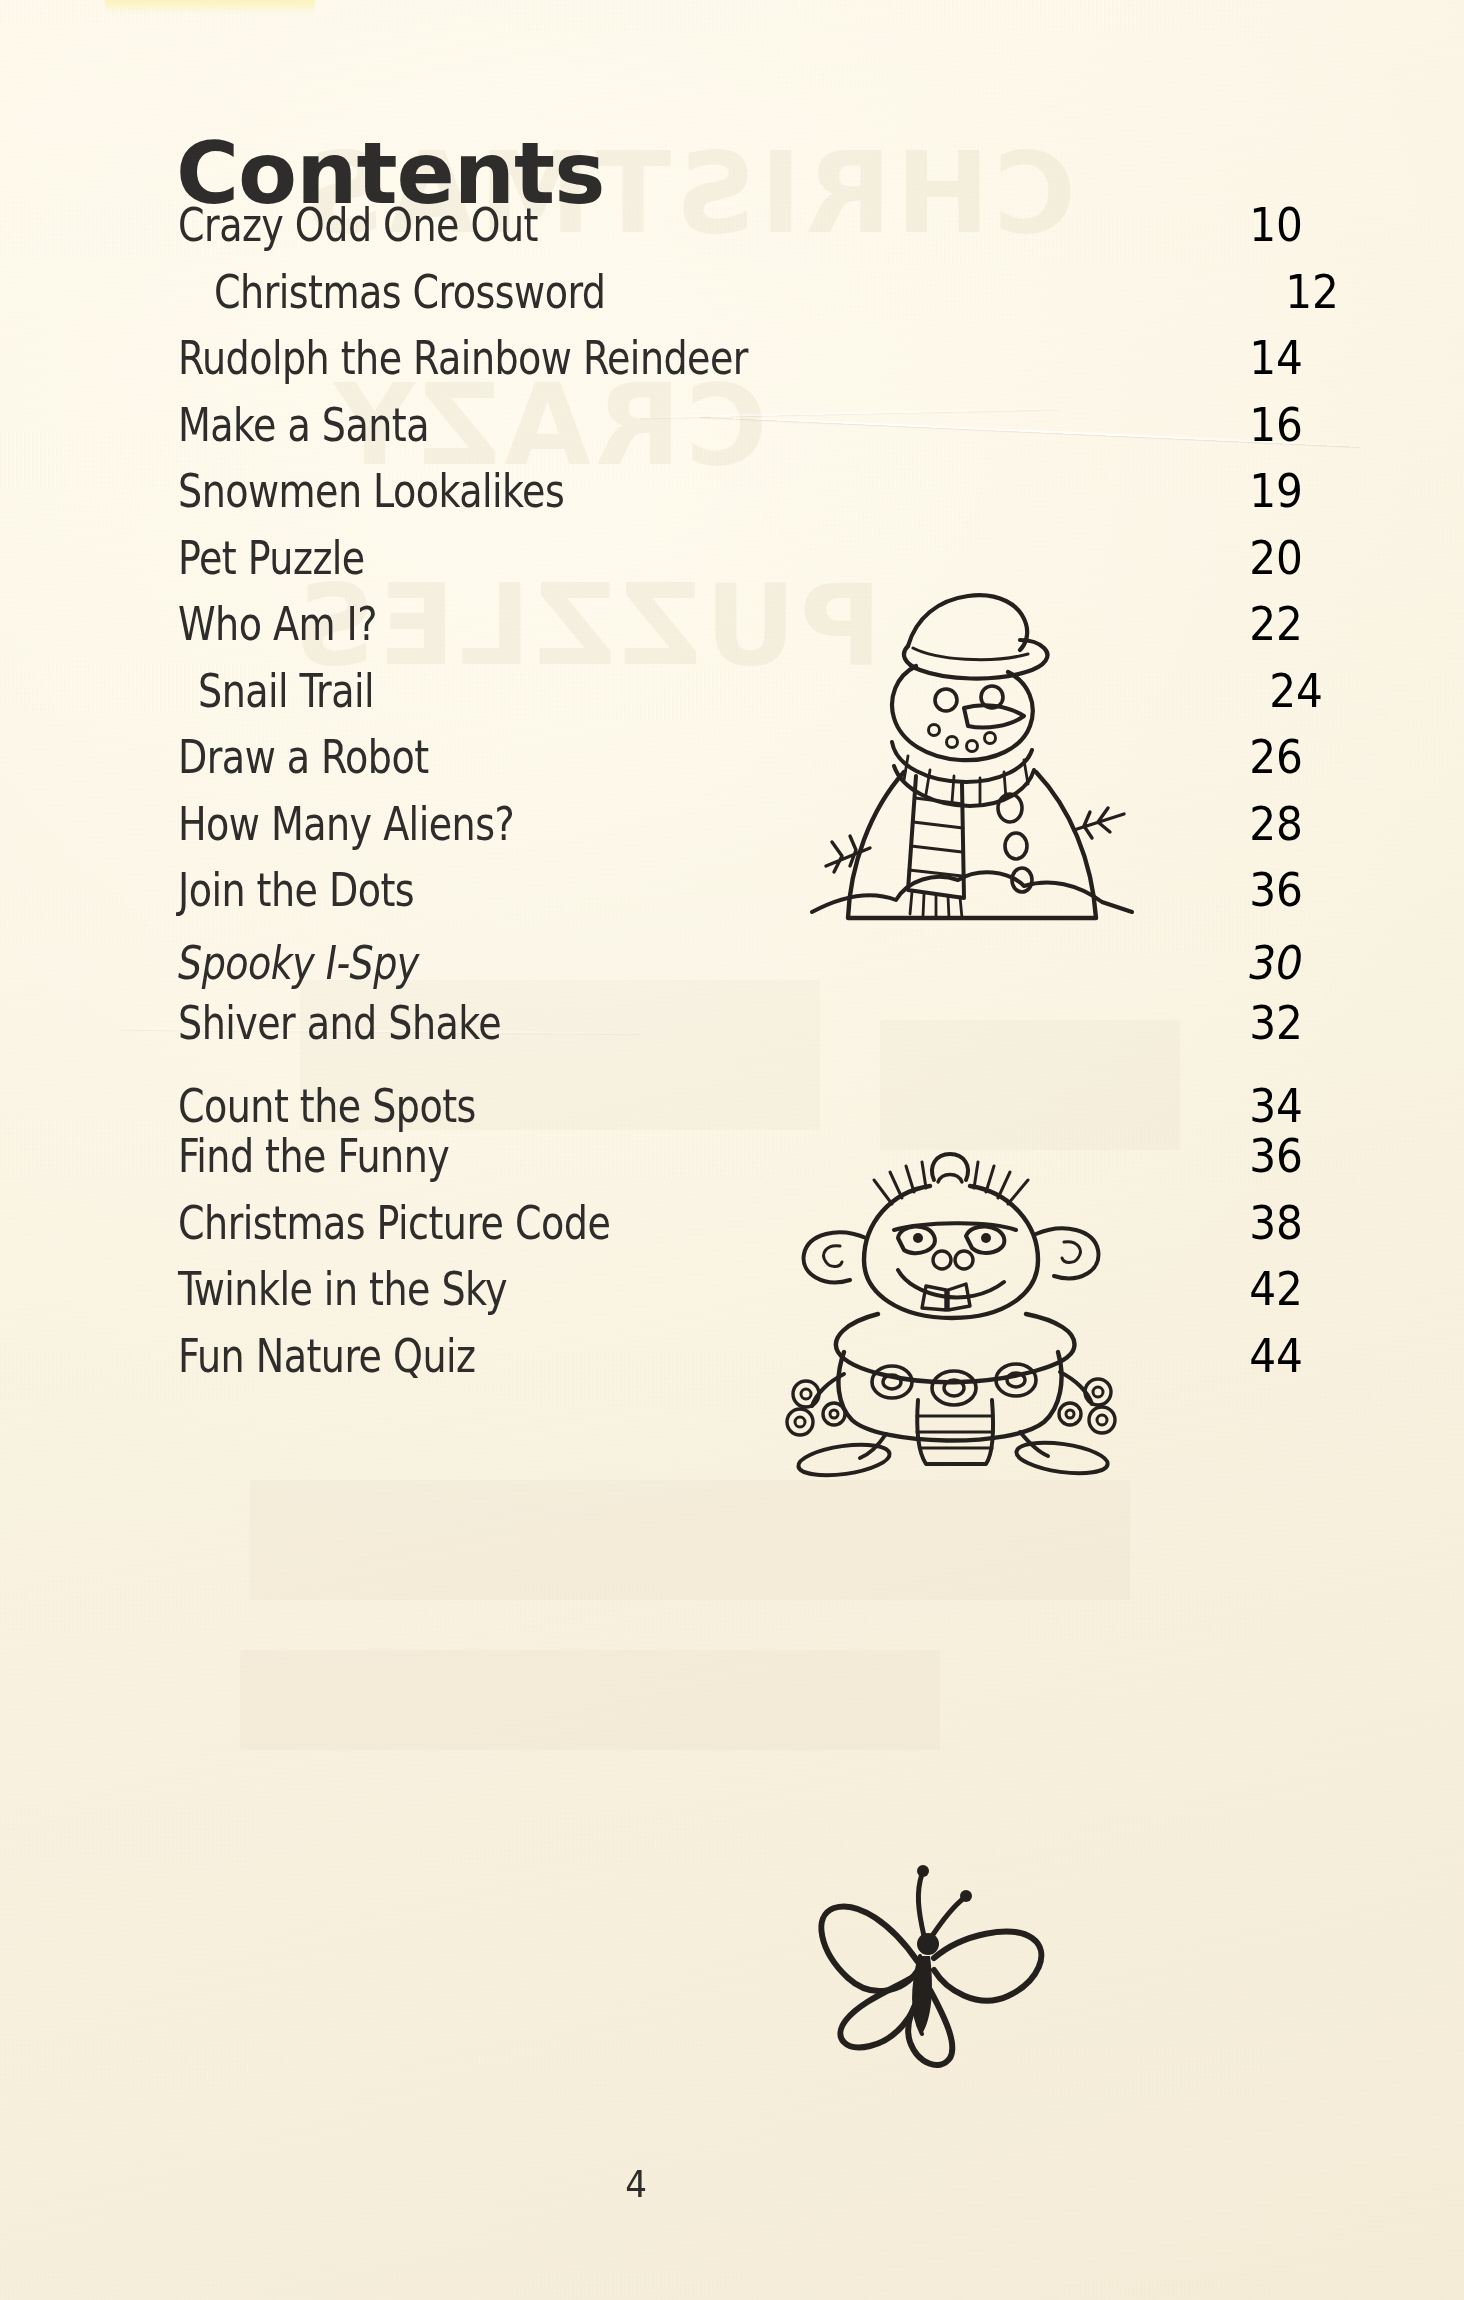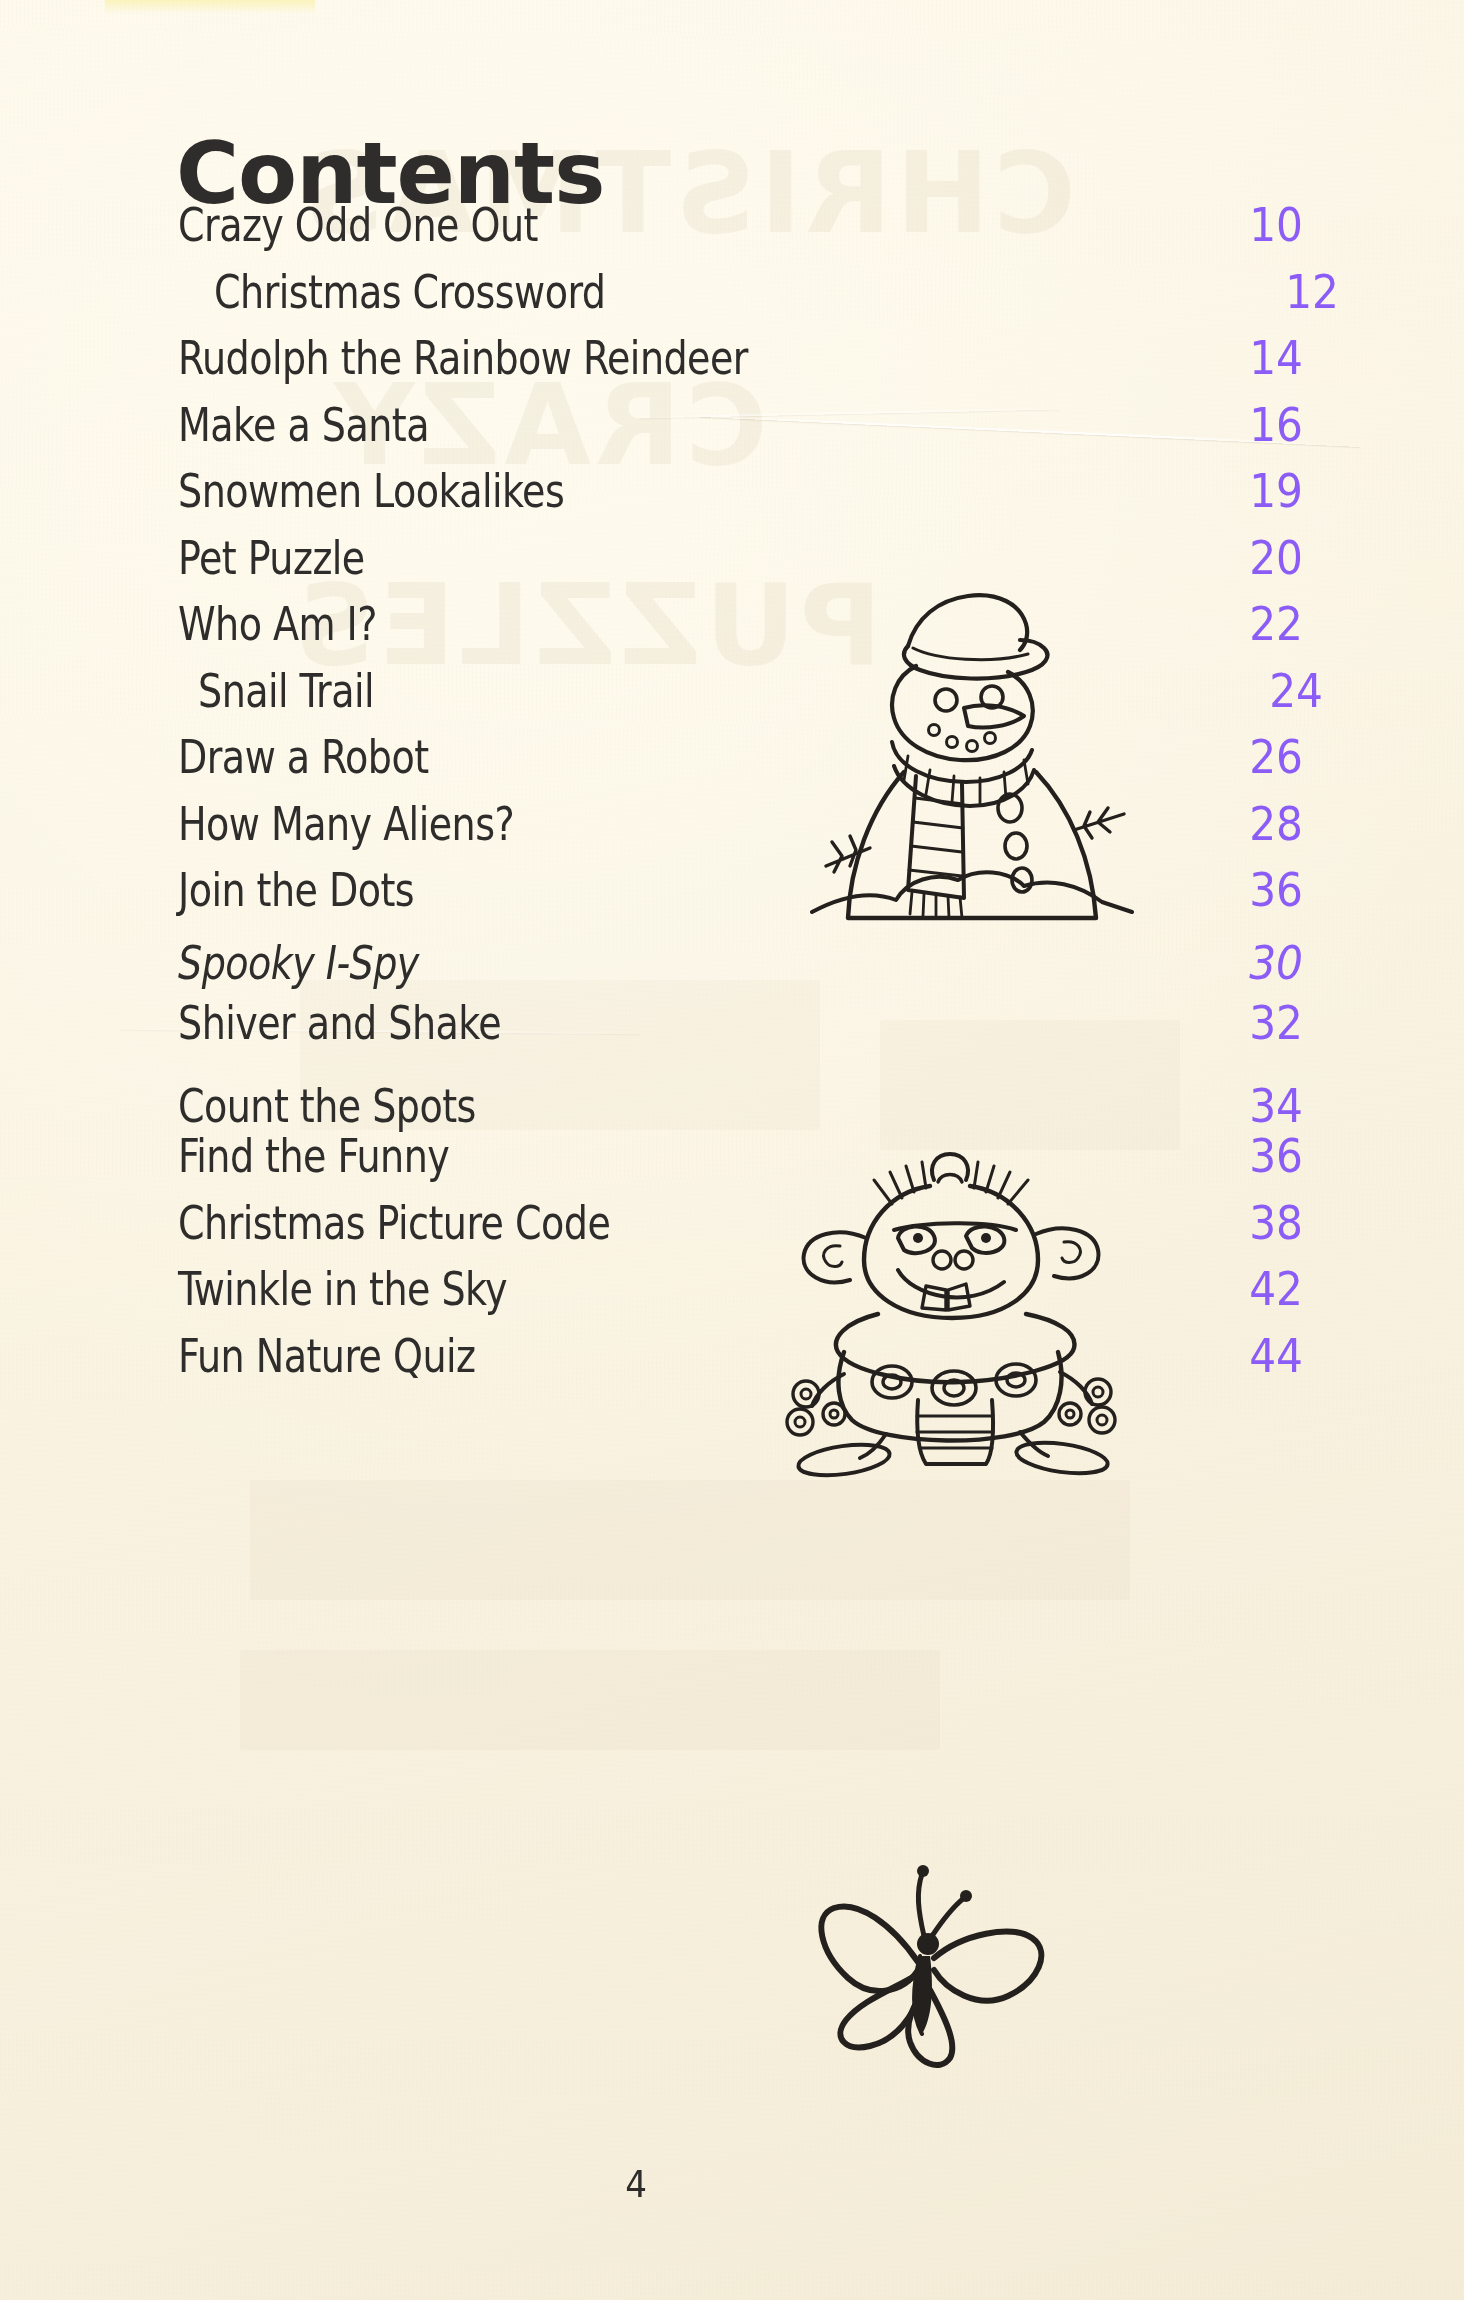--- a/index.html
+++ b/index.html
@@ -126,21 +126,21 @@
   .toc-page {
     position: absolute;
     right: 0;
     top: 0;
     width: 110px;
     text-align: right;
     font-family: "DejaVu Sans Condensed", "DejaVu Sans", sans-serif;
     font-size: 47px;
     font-weight: 400;
     line-height: 58px;
-    color: #8b5cf6;
+    color: #000000;
     letter-spacing: 0px;
   }
 
   
   #folio {
     position: absolute;
     left: 0;
     top: 2162px;
     width: 1464px;
     text-align: center;

